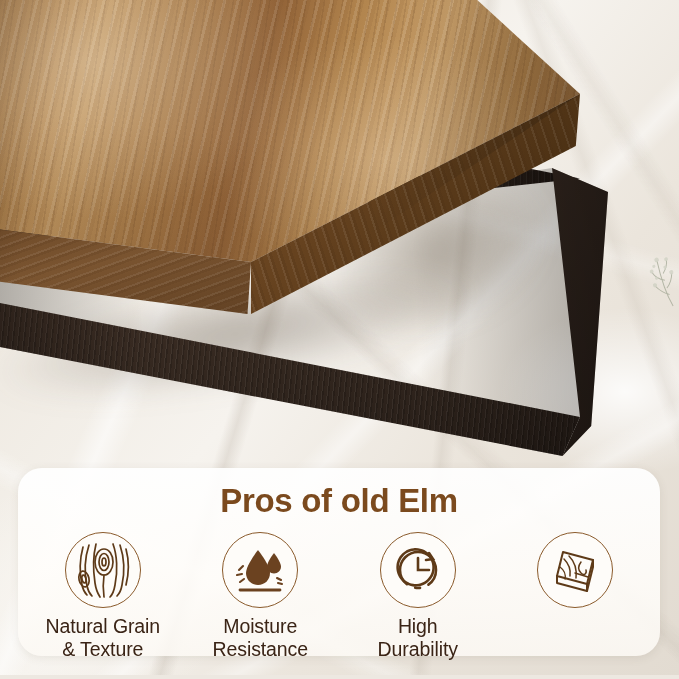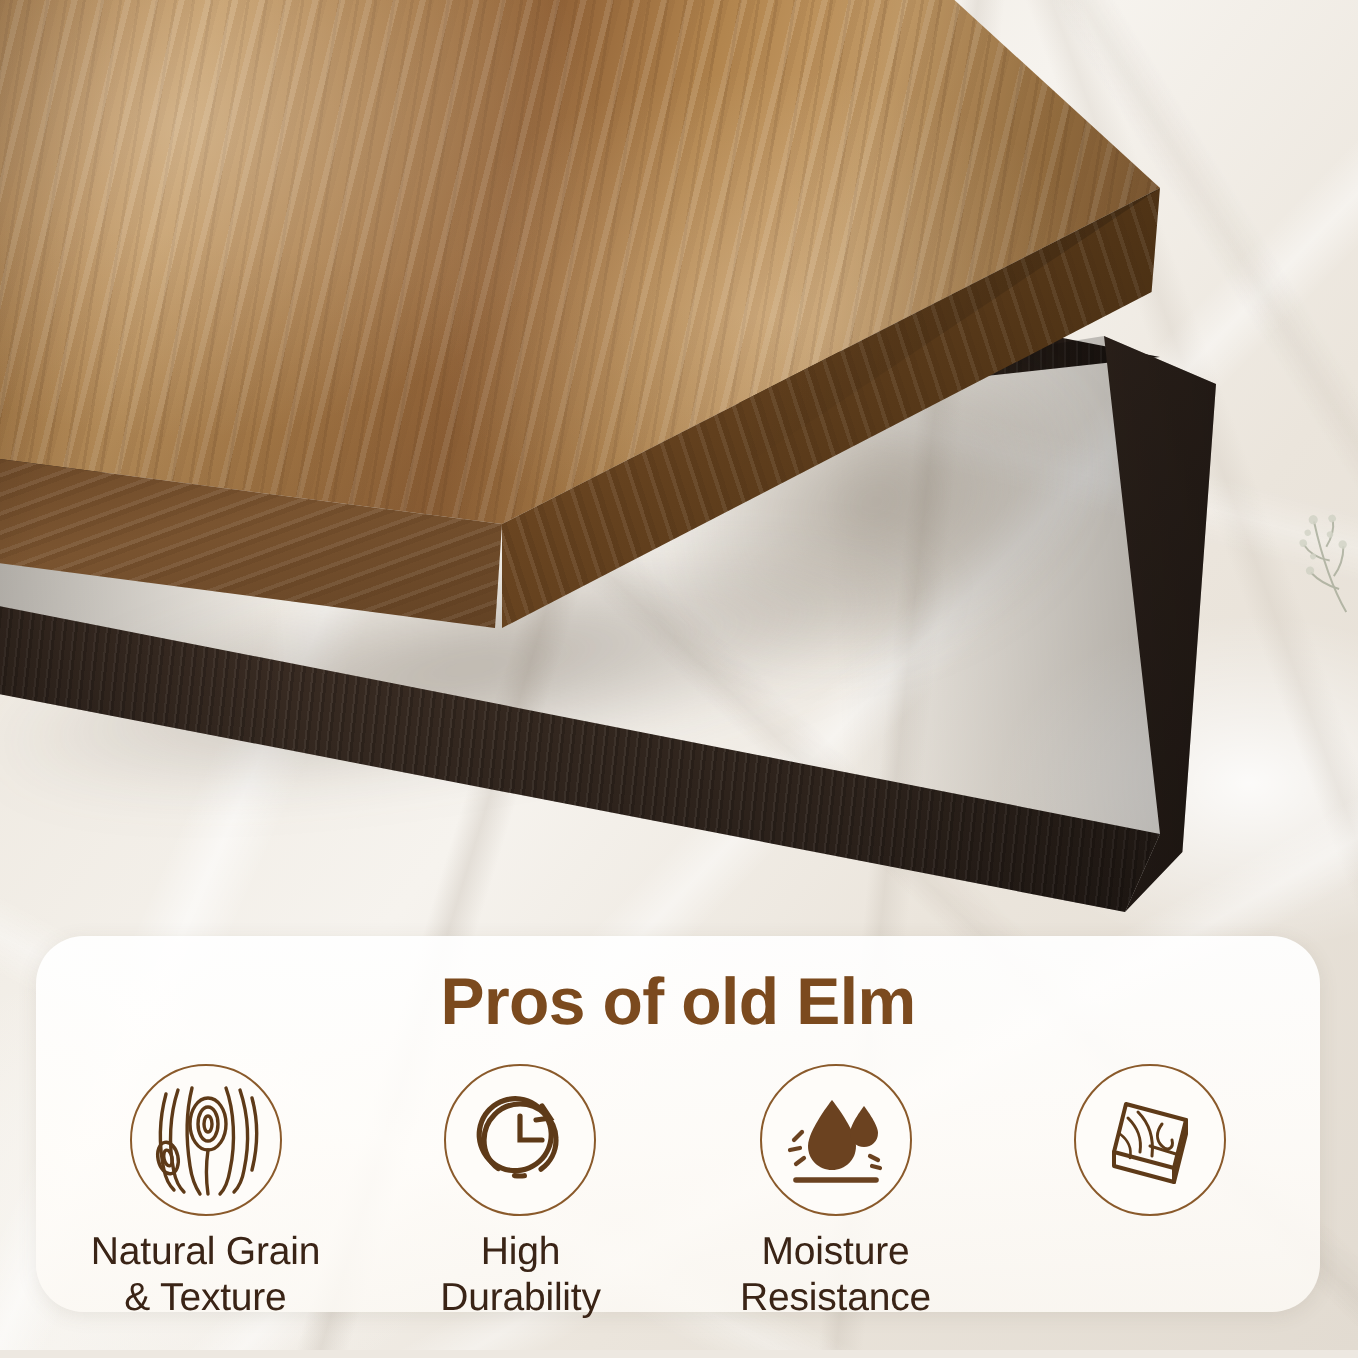--- a/index.html
+++ b/index.html
@@ -274,55 +274,55 @@
               <ellipse cx="10" cy="38" rx="2" ry="4" transform="rotate(-12 10 38)"></ellipse>
             </g>
           </svg>
         </div>
         <div class="feature-label">Natural Grain
 &amp; Texture</div>
       </div>
 
       <div class="feature">
         <div class="icon-circle">
-          <svg width="50" height="50" viewBox="0 0 50 50">
-            <g stroke="#5E3A18" stroke-width="2.6" fill="none" stroke-linecap="round">
-              <path d="M38 13 A18 18 0 1 0 40 27 A18 18 0 0 0 38 13" stroke-dasharray="4 0"></path>
-              <path d="M25 4 A21 21 0 0 0 4 25 A21 21 0 0 0 25 46 A21 21 0 0 0 44 34" opacity="0"></path>
-              <circle cx="25" cy="25" r="18" stroke-dasharray="72 9 5 9" stroke-dashoffset="-40"></circle>
-              <path d="M25 13 L25 25 L36 25"></path>
-              <path d="M36 8 L40 14 L33 15"></path>
-            </g>
-          </svg>
-        </div>
-        <div class="feature-label">High
-Durability</div>
-      </div>
-
-      <div class="feature">
-        <div class="icon-circle">
           <svg width="52" height="52" viewBox="0 0 52 52">
             <path d="M24 6 C24 6 12 21 12 29 C12 36 17.4 41 24 41 C30.6 41 36 36 36 29 C36 21 24 6 24 6 Z" fill="#6B4220"></path>
             <path d="M40 9 C40 9 33 18 33 22.5 C33 26.6 36.1 29.5 40 29.5 C43.9 29.5 47 26.6 47 22.5 C47 18 40 9 40 9 Z" fill="#6B4220"></path>
             <g stroke="#6B4220" stroke-width="2.1" fill="none" stroke-linecap="round">
               <path d="M9 22 L5 26"></path>
               <path d="M8 30 L3 31"></path>
               <path d="M10 35 L6 38"></path>
               <path d="M43 34 L47 36"></path>
               <path d="M44 39 L48 40"></path>
               <path d="M6 46 L46 46" stroke-width="2.8"></path>
             </g>
           </svg>
         </div>
         <div class="feature-label">Moisture
 Resistance</div>
       </div>
 
       <div class="feature">
         <div class="icon-circle">
+          <svg width="50" height="50" viewBox="0 0 50 50">
+            <g stroke="#5E3A18" stroke-width="2.6" fill="none" stroke-linecap="round">
+              <path d="M38 13 A18 18 0 1 0 40 27 A18 18 0 0 0 38 13" stroke-dasharray="4 0"></path>
+              <path d="M25 4 A21 21 0 0 0 4 25 A21 21 0 0 0 25 46 A21 21 0 0 0 44 34" opacity="0"></path>
+              <circle cx="25" cy="25" r="18" stroke-dasharray="72 9 5 9" stroke-dashoffset="-40"></circle>
+              <path d="M25 13 L25 25 L36 25"></path>
+              <path d="M36 8 L40 14 L33 15"></path>
+            </g>
+          </svg>
+        </div>
+        <div class="feature-label">High
+Durability</div>
+      </div>
+
+      <div class="feature">
+        <div class="icon-circle">
           <svg width="54" height="54" viewBox="0 0 54 54">
             <g stroke="#5E3A18" stroke-width="2" fill="none" stroke-linejoin="round" stroke-linecap="round">
               <path d="M15 9 L45 17 L39 41 L9 33 Z"></path>
               <path d="M9 33 L9 40 L39 48 L39 41"></path>
               <path d="M45 17 L45 24 L39 48"></path>
               <path d="M16 16 C21 21 23 26 22 33" stroke-width="1.5"></path>
               <path d="M21 13 C27 19 29 26 28 35" stroke-width="1.5"></path>
               <path d="M33 19 C30 23 30 27 33 30 C36 33 39 31 38 27" stroke-width="1.5"></path>
               <path d="M27 30 L40 34" stroke-width="1.5"></path>
               <path d="M12 24 C16 27 18 31 17 36" stroke-width="1.3"></path>

